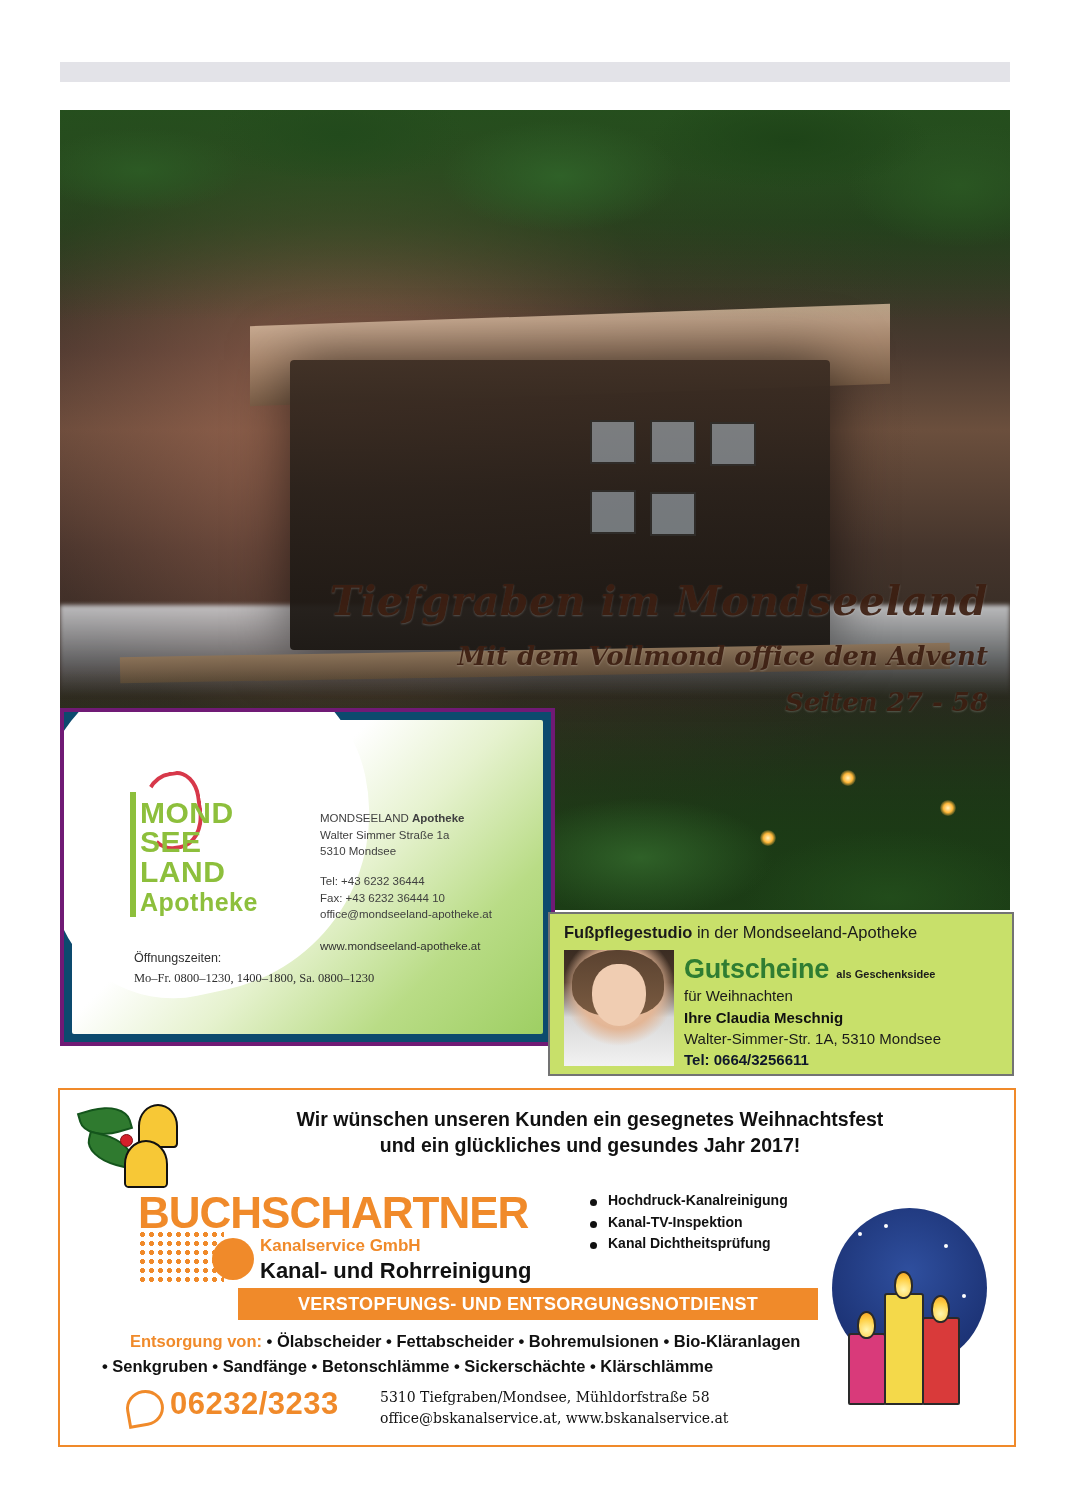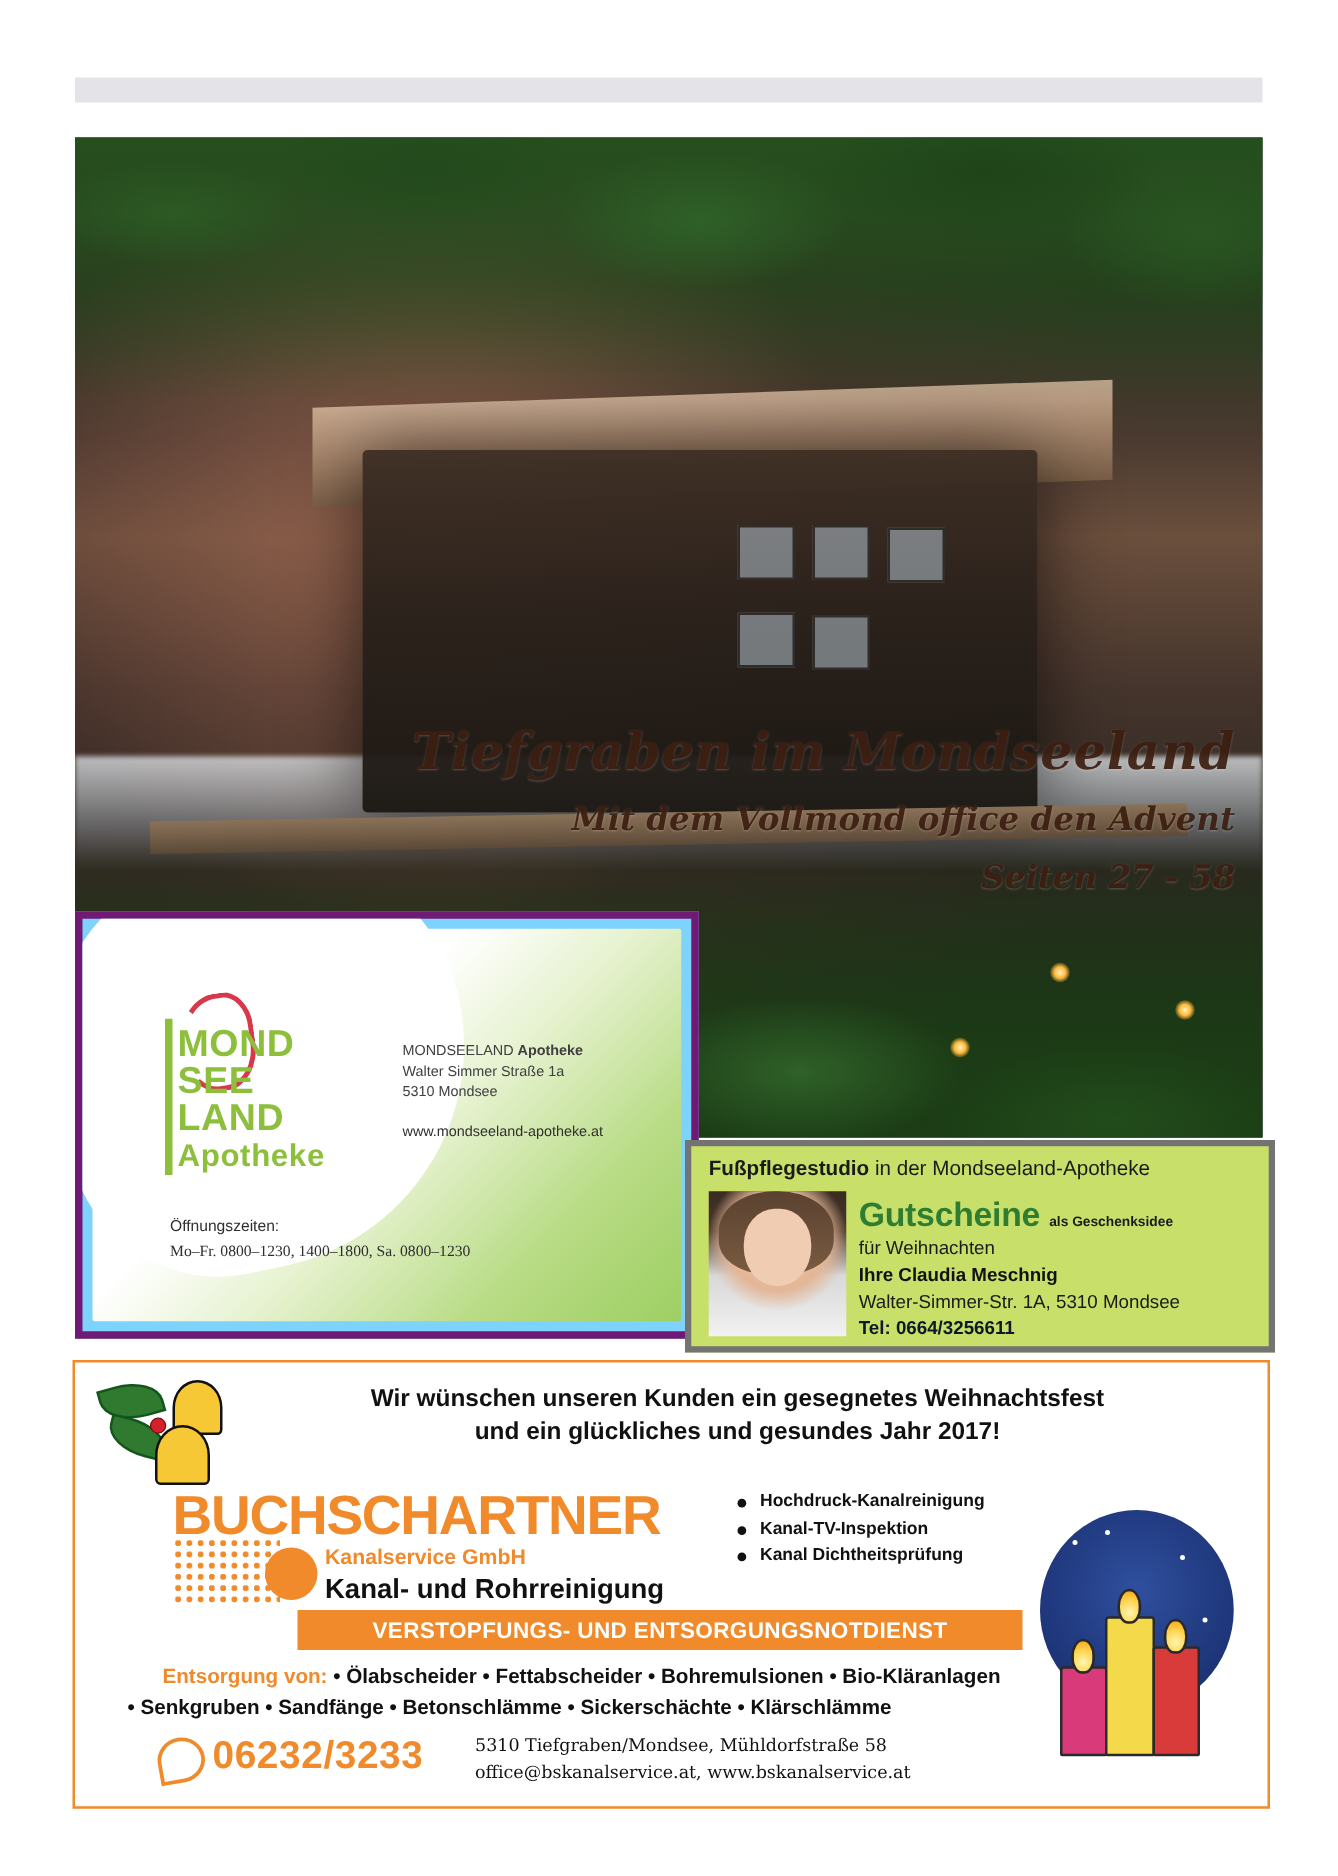--- a/index.html
+++ b/index.html
@@ -151,25 +151,25 @@
     font-size: 26px;
     font-weight: 700;
     margin-top: 16px;
     opacity: 0.92;
   }
 
   
   .apo-ad {
     position: absolute;
     left: 60px;
-    top: 729px;
+    top: 708px;
     width: 487px;
     height: 330px;
-    background: #7dd3fc;
-    border: 6px solid #701a75;
+    background: #0c4a6e;
+    border: 4px solid #701a75;
     overflow: hidden;
   }
   .apo-inner {
     position: absolute;
     inset: 8px;
     background:
       linear-gradient(135deg, #ffffff 0%, #ffffff 38%, #e6f2cf 56%, #b9dc86 78%, #9ecf63 100%);
     border-radius: 2px;
   }
   .apo-swoosh {
@@ -241,21 +241,21 @@
   .apo-hours .hl { font-weight: 400; font-family: Liberation Serif, serif; }
 
   
   .fp-ad {
     position: absolute;
     left: 548px;
     top: 912px;
     width: 462px;
     height: 160px;
     background: #c8e06a;
-    border: 5px solid #737373;
+    border: 2px solid #737373;
     overflow: hidden;
   }
   .fp-head {
     position: absolute;
     left: 14px;
     top: 9px;
     font-size: 16.5px;
     color: #1a1a1a;
   }
   .fp-head b { font-weight: 700; }
@@ -585,20 +585,25 @@
     </div>
 
     <div class="apo-right">
       <div class="apo-block">
         <div>
           <span>MONDSEELAND</span>
           <span class="strong">Apotheke</span>
         </div>
         <div>Walter Simmer Straße 1a</div>
         <div>5310 Mondsee</div>
+      </div>
+      <div class="apo-block">
+        <div>Tel: +43 6232 36444</div>
+        <div>Fax: +43 6232 36444 10</div>
+        <div>office@mondseeland-apotheke.at</div>
       </div>
       <div class="apo-web">www.mondseeland-apotheke.at</div>
     </div>
 
     <div class="apo-hours">
       <div>Öffnungszeiten:</div>
       <div class="hl">Mo–Fr. 0800–1230, 1400–1800, Sa. 0800–1230</div>
     </div>
   </div>
 </div>

